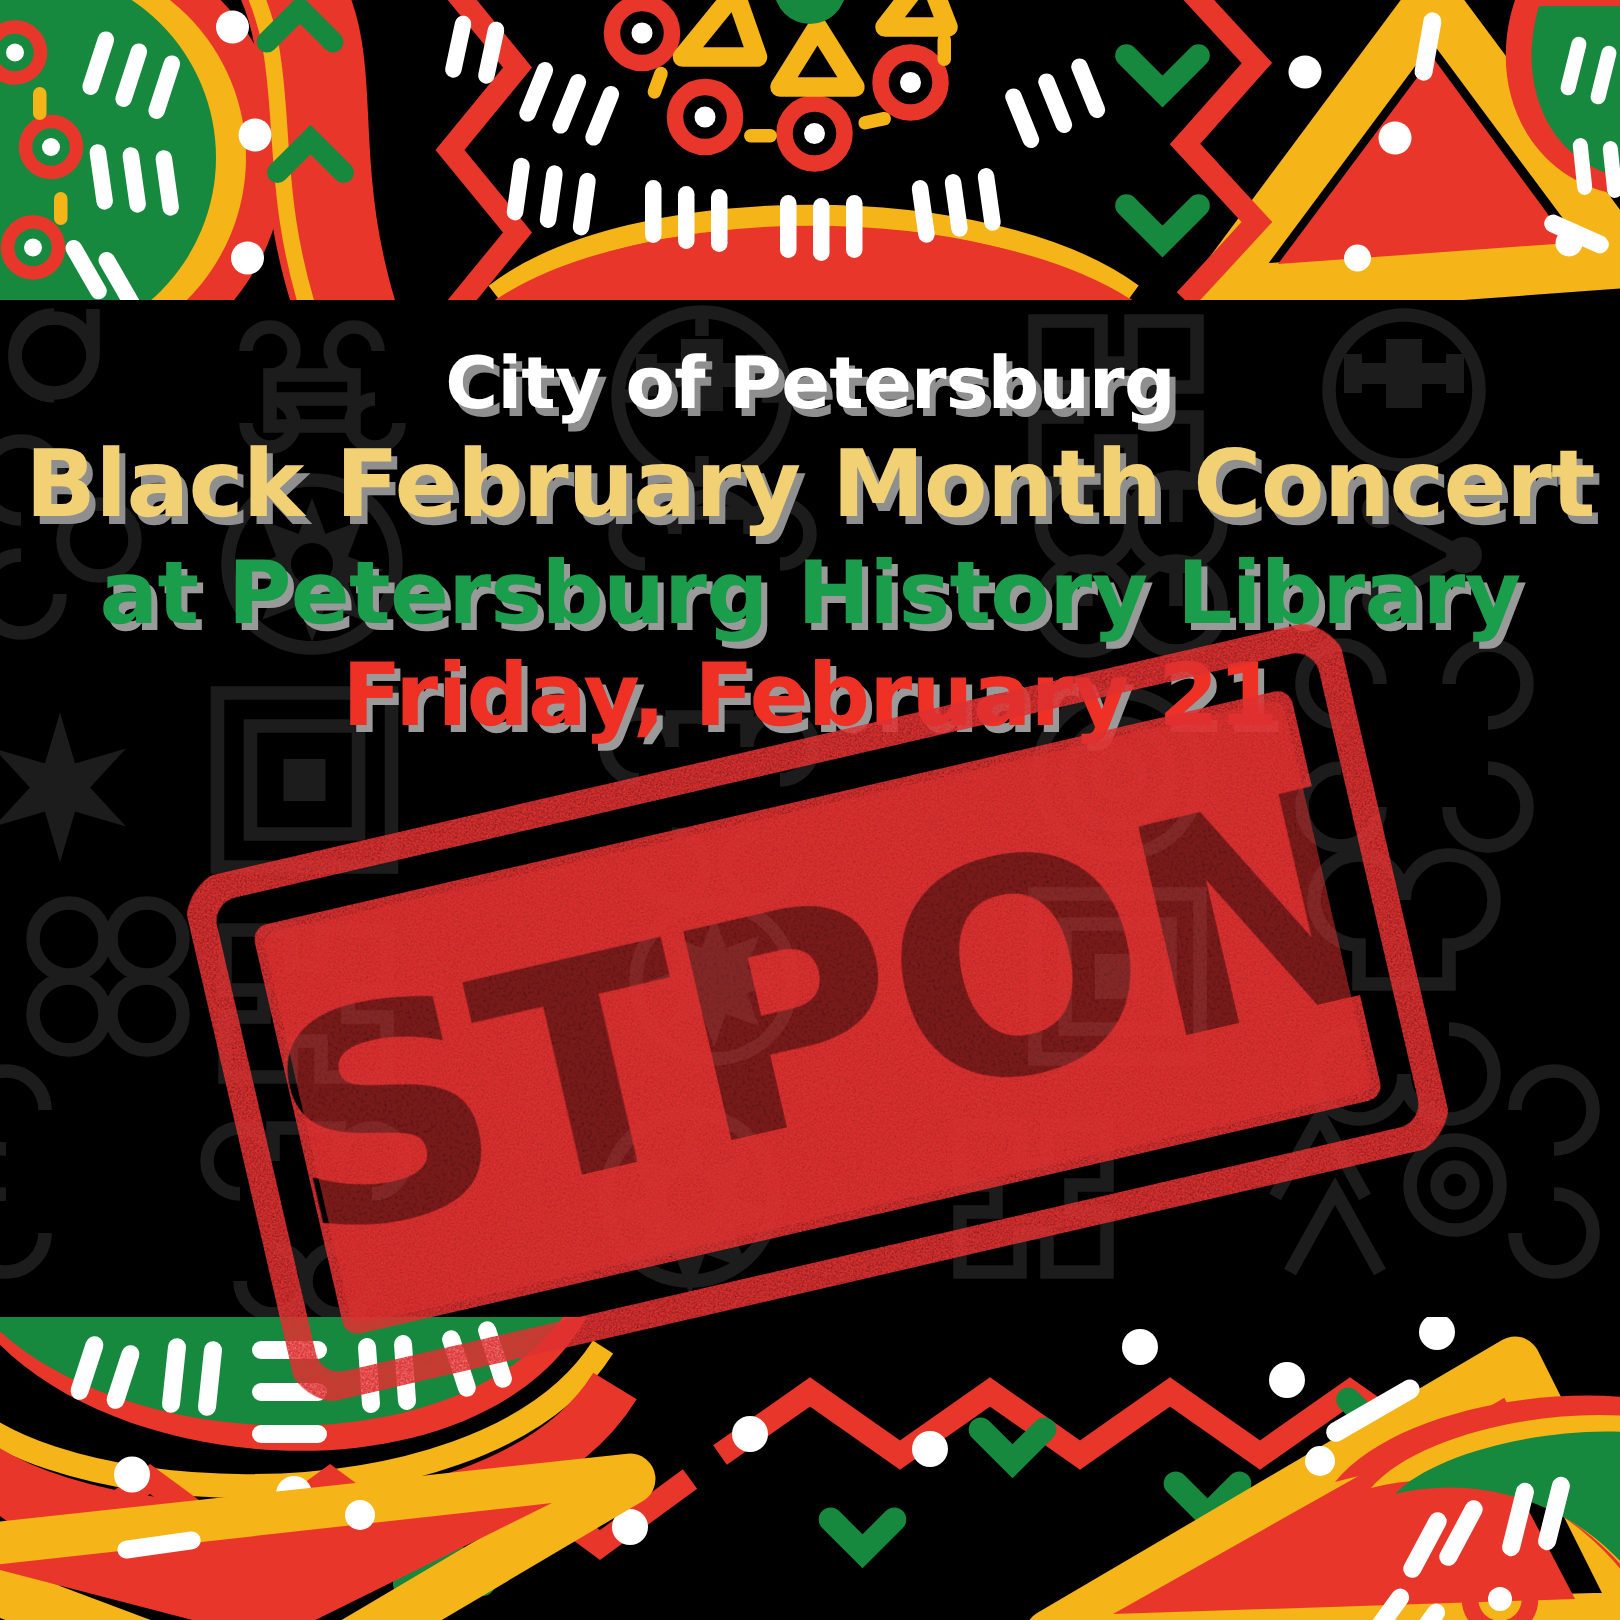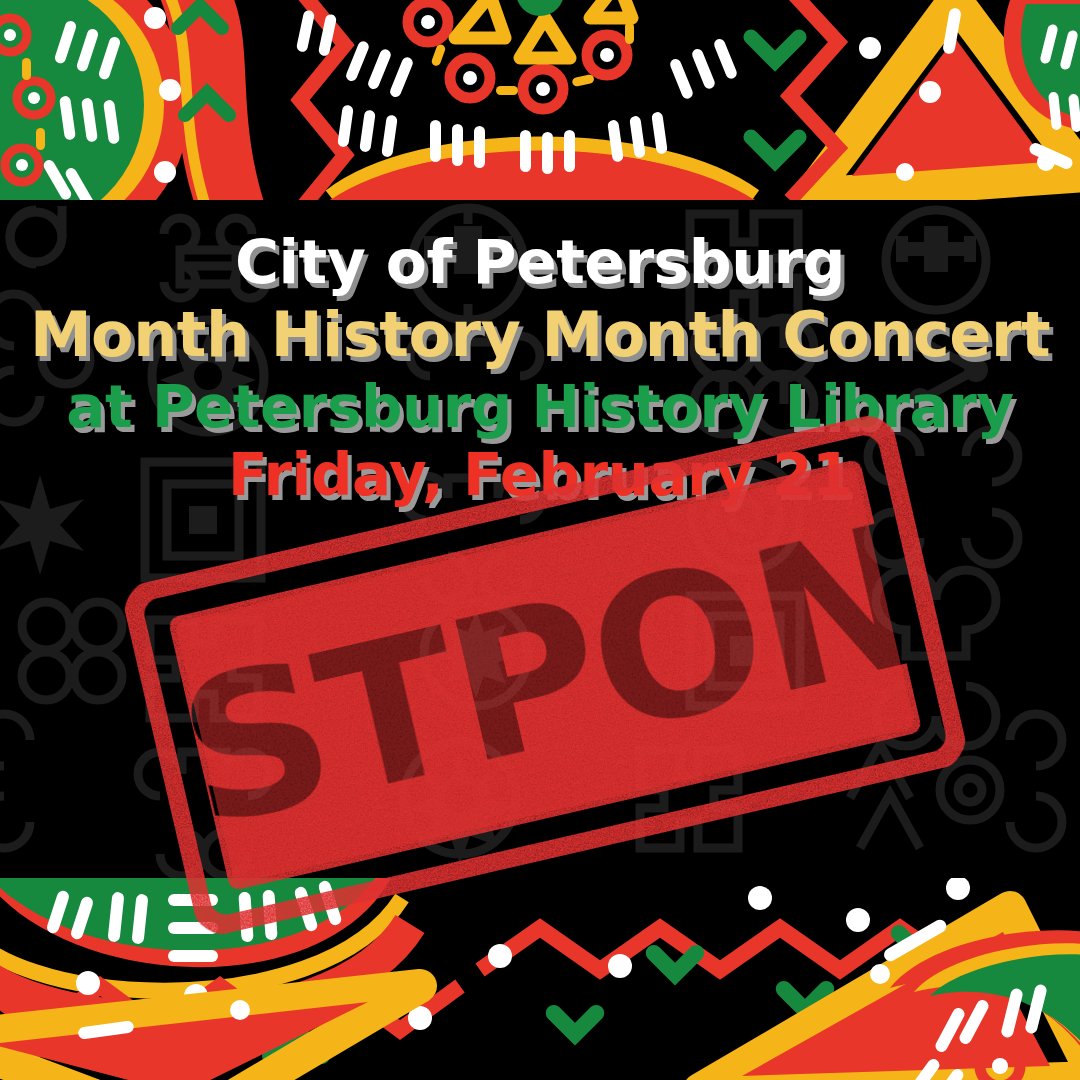--- a/index.html
+++ b/index.html
@@ -16,21 +16,21 @@
 
   
   #middle{position:absolute;left:0;top:200px;width:1080px;height:678px;background:#000;overflow:hidden;}
   #adinkra{position:absolute;inset:0;width:1080px;height:678px;}
 
   
   #headline{position:absolute;left:0;top:232px;width:1080px;text-align:center;z-index:5;}
   .line{display:block;line-height:1.0;letter-spacing:-0.5px;
         font-weight:800;white-space:nowrap;
         font-family:"DejaVu Sans","Liberation Sans",sans-serif;}
-  #line-city{font-size:60px;color:#ffffff;
+  #line-city{font-size:48px;color:#ffffff;
         text-shadow:4px 5px 0 #8f8f8f;margin-bottom:12px;}
   #line-theme{font-size:62px;color:#F2D濃;}
   #line-theme{color:#F1D173;text-shadow:4px 5px 0 #8f8f8f;margin-bottom:12px;}
   #line-venue{font-size:58px;color:#1B9E4B;text-shadow:4px 5px 0 #9a9a9a;margin-bottom:10px;}
   #line-date{font-size:58px;color:#EE3124;text-shadow:4px 5px 0 #9a9a9a;}
 
   
   #stamp{position:absolute;left:150px;top:495px;width:790px;height:360px;z-index:9;
          transform:rotate(-13deg);transform-origin:50% 50%;}
   #stamp svg{display:block;width:100%;height:100%;}
@@ -292,21 +292,21 @@
         </g>
         <g transform="translate(980,540)">
           <path d="M30,0 a26,26 0 1,1 26,26 M56,56 a26,26 0 1,1 -26,26"></path>
         </g>
       </g>
     </svg>
   </div>
 
   <div id="headline">
     <span class="line" id="line-city">City of Petersburg</span>
-    <span class="line" id="line-theme">Month History Month Concert</span>
+    <span class="line" id="line-theme">Black February Month Concert</span>
     <span class="line" id="line-venue">at Petersburg History Library</span>
     <span class="line" id="line-date">Friday, February 21</span>
   </div>
 
   <div id="stamp">
     <svg viewBox="0 0 790 360" aria-hidden="true">
       <defs>
         <filter id="grunge" x="-5%" y="-5%" width="110%" height="110%">
           <feTurbulence type="fractalNoise" baseFrequency="0.9" numOctaves="4" seed="7" result="n"></feTurbulence>
           <feColorMatrix in="n" type="matrix" values="0 0 0 0 0  0 0 0 0 0  0 0 0 0 0  0.9 0 0 0 -0.32" result="mask"></feColorMatrix>

